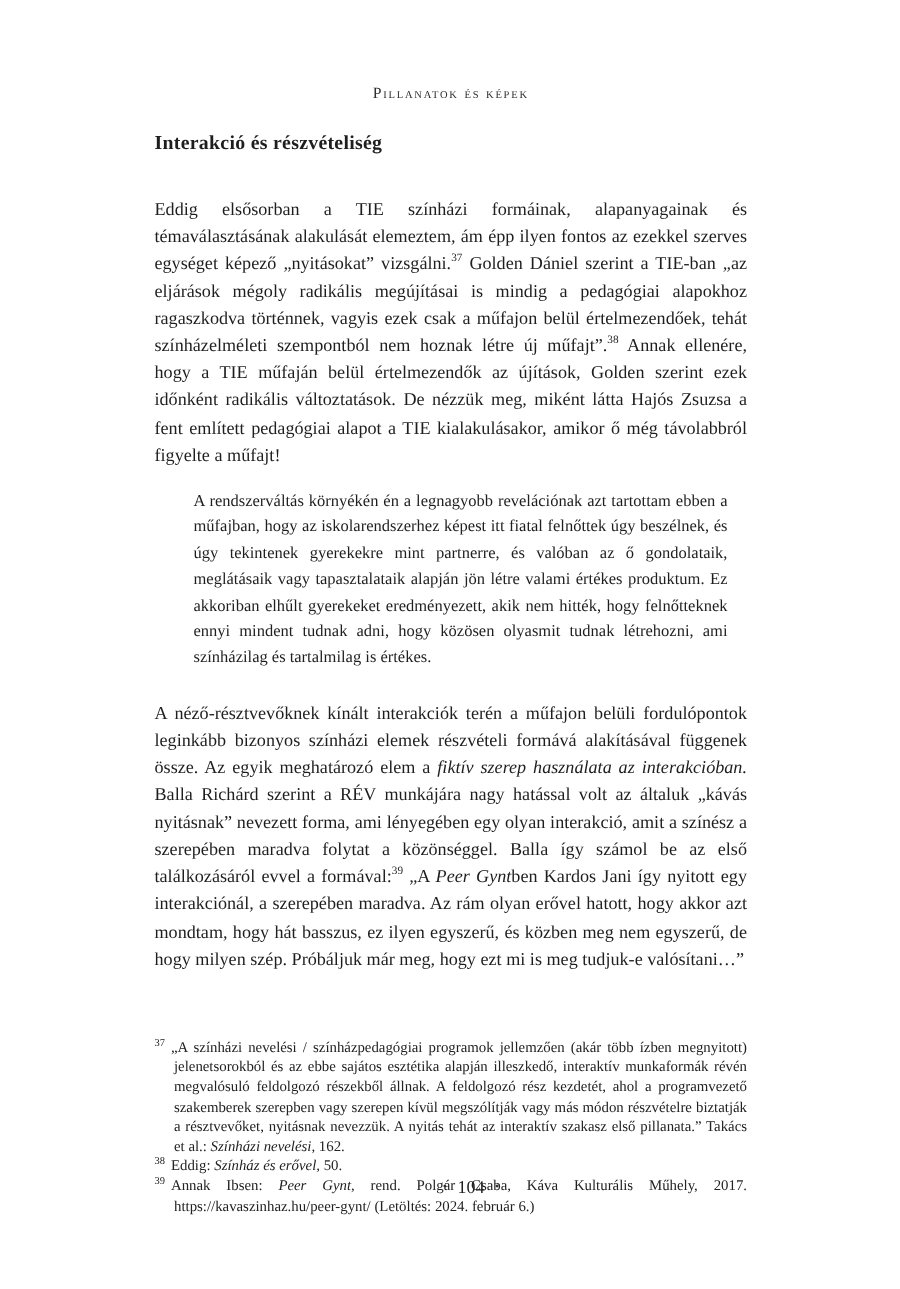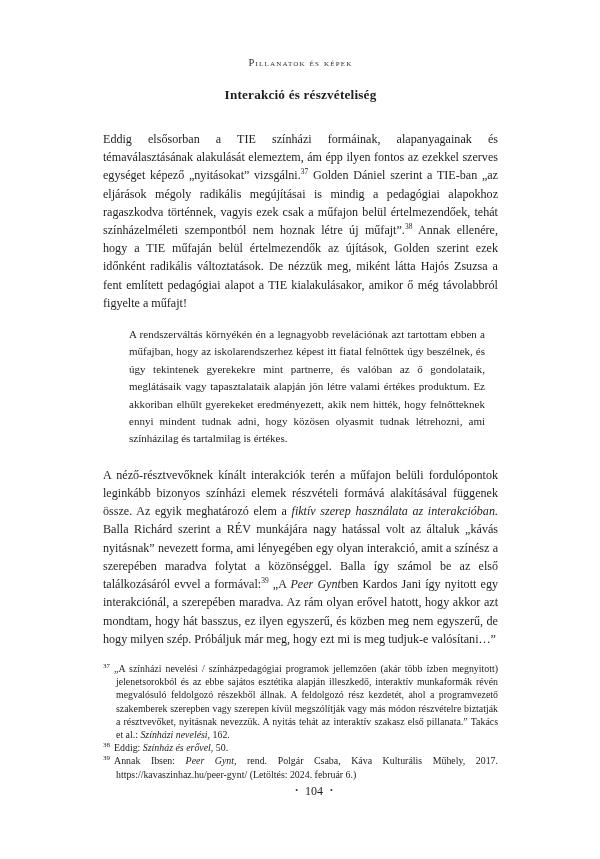--- a/index.html
+++ b/index.html
@@ -21,21 +21,21 @@
   }
   .running-head {
     text-align: center;
     font-variant: small-caps;
     font-size: 10.5px;
     letter-spacing: 1.2px;
     color: #2e2e2e;
     margin-bottom: 19px;
   }
   .section-title {
-    text-align: center;
+    text-align: left;
     font-size: 13.2px;
     font-weight: bold;
     margin: 0 0 27px 0;
     letter-spacing: 0.2px;
   }
   .body-para {
     font-size: 12.1px;
     line-height: 18.2px;
     text-align: justify;
     margin: 0;
@@ -48,21 +48,21 @@
     line-height: 17.4px;
     text-align: justify;
     hyphens: auto;
   }
   sup.fn-ref {
     font-size: 7.5px;
     line-height: 0;
     vertical-align: super;
   }
   .footnotes {
-    margin-top: 14px;
+    margin-top: 44px;
     font-size: 9.9px;
     line-height: 13.2px;
     color: #222222;
   }
   .footnote {
     padding-left: 13px;
     text-indent: -13px;
     text-align: justify;
     hyphens: auto;
   }

